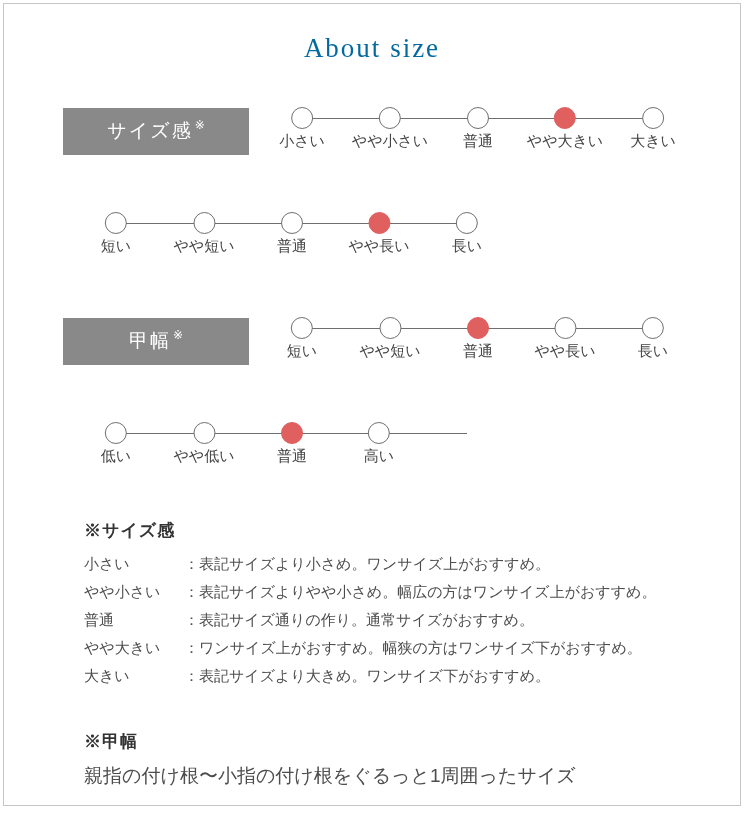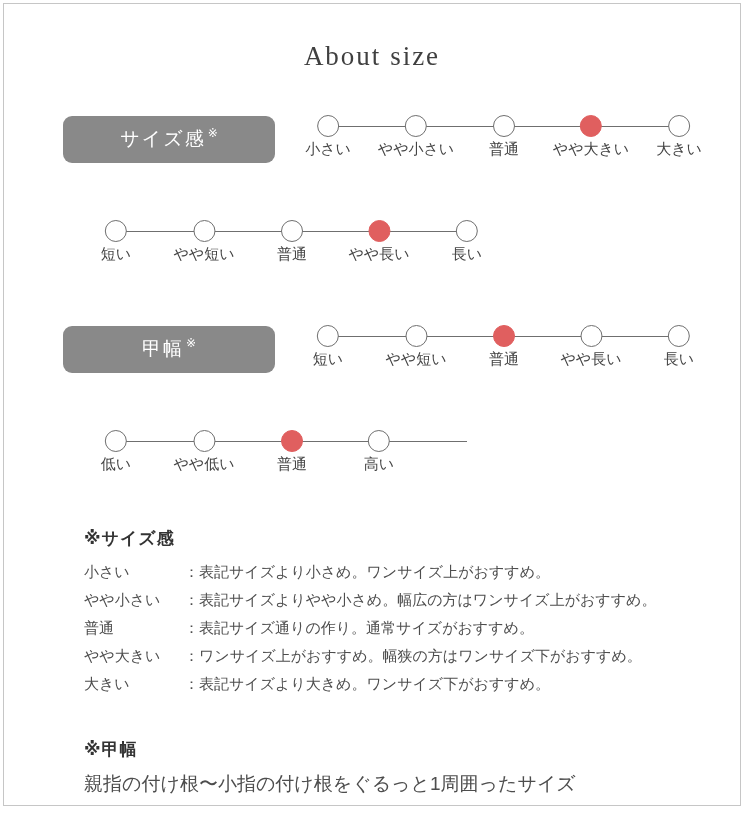--- a/index.html
+++ b/index.html
@@ -5,32 +5,32 @@
   * { margin:0; padding:0; box-sizing:border-box; }
   html,body { width:750px; height:820px; background:#fff; }
   body { font-family:"Liberation Sans","DejaVu Sans",sans-serif; color:#444; position:relative; }
 
   .frame {
     position:absolute; left:3px; top:3px; width:738px; height:803px;
     border:1px solid var(--frame-border,#c6c6c6); background:#fff;
   }
 
   .page-title {
-    margin-top:37px; text-align:center;
+    margin-top:29px; text-align:center;
     font-family:"Liberation Serif","DejaVu Serif",serif;
-    font-size:27px; letter-spacing:2px; color:#404040; font-weight:400;
+    font-size:27px; letter-spacing:2px; color:#0369a1; font-weight:400;
   }
 
   .rows { margin-top:43px; padding-left:59px; }
   .size-row { display:flex; align-items:center; height:48px; margin-bottom:57px; }
 
   .row-label-box {
-    width:212px; height:47px; background:var(--box-gray,#898989);
+    width:186px; height:47px; background:var(--box-gray,#898989);
     color:#fff; display:flex; align-items:center; justify-content:center;
-    font-size:19px; letter-spacing:2px; flex:0 0 auto;border-radius:9px;
+    font-size:19px; letter-spacing:2px; flex:0 0 auto;
   }
   .row-label-box sup { font-size:12px; margin-left:2px; transform:translateY(-6px); letter-spacing:0; }
 
   .scale { position:relative; width:373px; height:48px; margin-left:42px; flex:0 0 auto; }
   .scale .track {
     position:absolute; left:11px; right:11px; top:11px; height:1px;
     background:var(--line,#6f6f6f);
   }
   .point { position:absolute; top:0; transform:translateX(-50%); text-align:center; }
   .point:nth-of-type(2) { left:11px; }
@@ -40,21 +40,21 @@
   .point:nth-of-type(6) { left:362px; }
   .dot {
     width:22px; height:22px; border-radius:50%;
     background:#fff; border:1px solid var(--line,#6f6f6f);
     margin:0 auto;
   }
   .dot.selected { background:var(--accent,#e05f5f); border-color:var(--accent,#e05f5f); }
   .point .opt-label { display:block; margin-top:3px; font-size:15px; color:#444; white-space:nowrap; }
 
   .footnotes { padding-left:80px; margin-top:-8px; }
-  .fn-heading { font-size:17px; font-weight:bold; color:#333; letter-spacing:1px; }
+  .fn-heading { font-size:17px; font-weight:bold; color:#333; letter-spacing:1px;font-family:Liberation Mono, monospace; }
   .fn-list { margin-top:8px; }
   .fn-item { display:flex; line-height:28px; font-size:15px; color:#4d4d4d; }
   .fn-term { width:100px; flex:0 0 auto; }
   .fn-desc { white-space:nowrap; }
   .fn-block-2 { margin-top:40px; }
   .fn-text { margin-top:10px; font-size:19px; color:#4d4d4d; line-height:26px; }
 </style>
 </head>
 <body>
 

